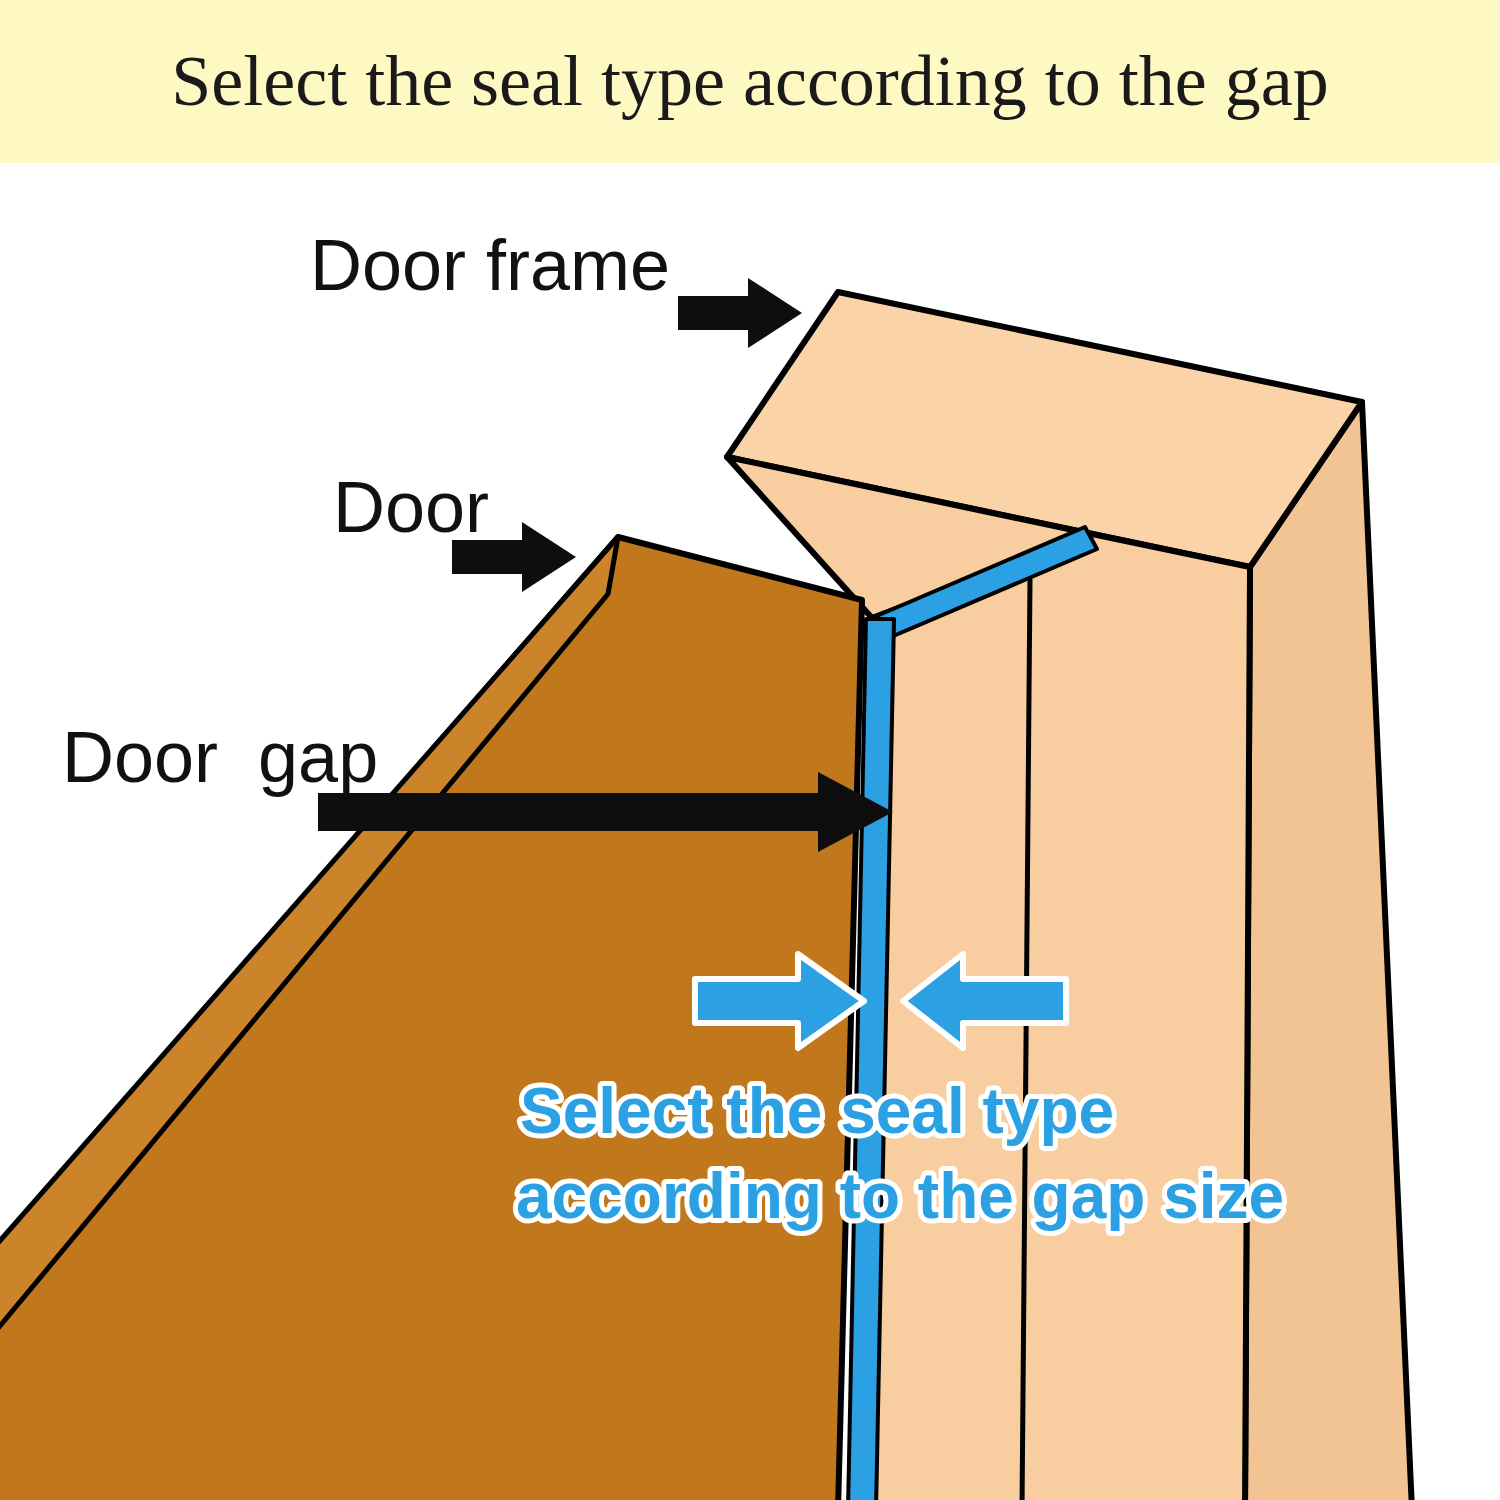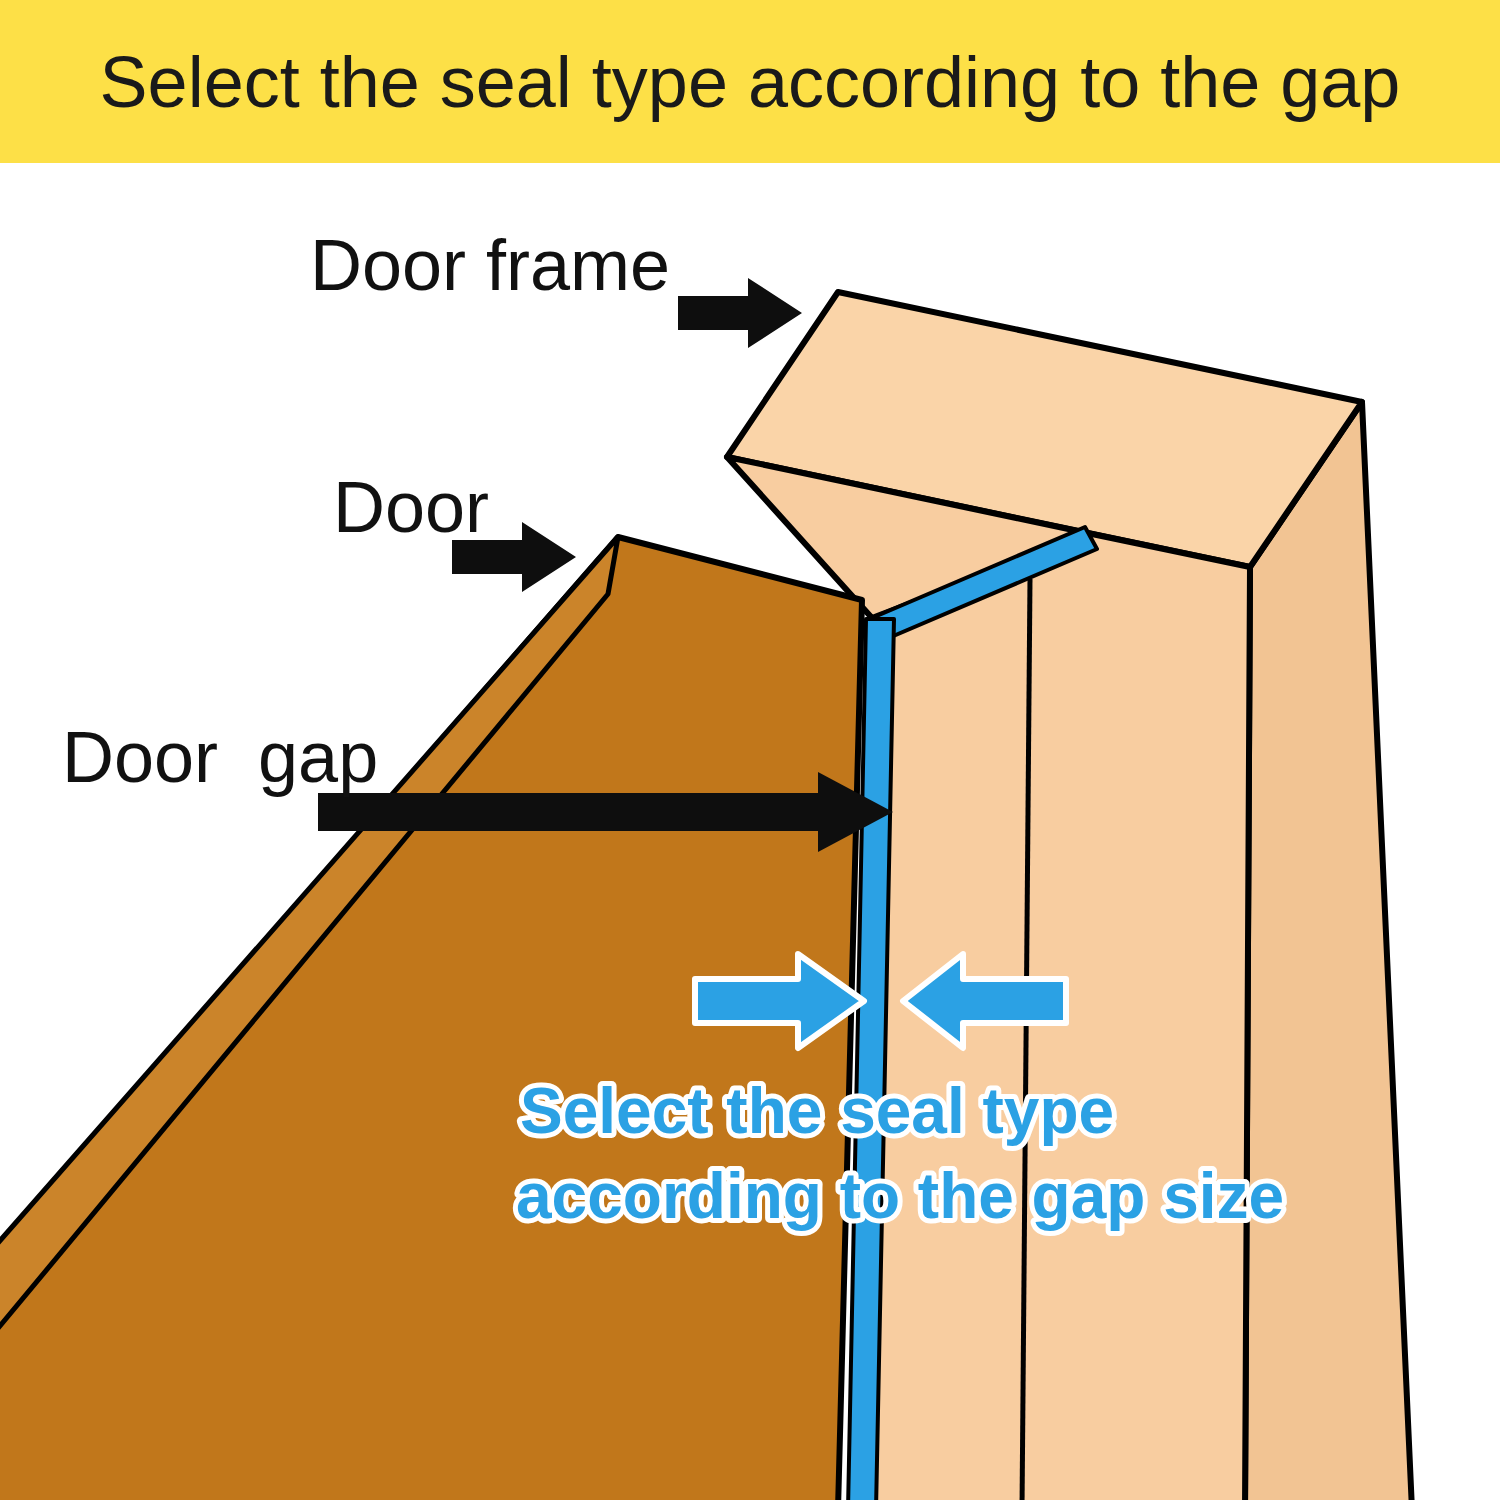--- a/index.html
+++ b/index.html
@@ -13,21 +13,21 @@
   .thinline{stroke:#000000;stroke-width:5;stroke-linecap:butt;}
   .label-text{font-size:72px;fill:#111111;}
   .caption-text{font-size:64px;font-weight:bold;stroke:#ffffff;stroke-width:10;paint-order:stroke;stroke-linejoin:round;}
   .blue-arrow{stroke:#ffffff;stroke-width:6;stroke-linejoin:round;}
 </style>
 </head>
 <body>
 
 <div class="page">
 
-  <div class="banner" style="background: #fde047;">
+  <div class="banner" style="background: #fef9c3; font-family: Liberation Serif, serif;">
     <div class="banner-title">Select the seal type according to the gap</div>
   </div>
 
   <svg width="1500" height="1500" viewBox="0 0 1500 1500">
 
     <polygon class="outlined" points="1250,567 1362,402 1412,1510 1245,1510" fill="#F2C493"></polygon>
 
     <polygon class="outlined" points="727,457 838,292 1362,402 1250,567" fill="#FAD4A8"></polygon>
 
     <polygon class="outlined" points="872,618 1092,534 1250,567 1245,1510 850,1510" fill="#F8CDA0"></polygon>

